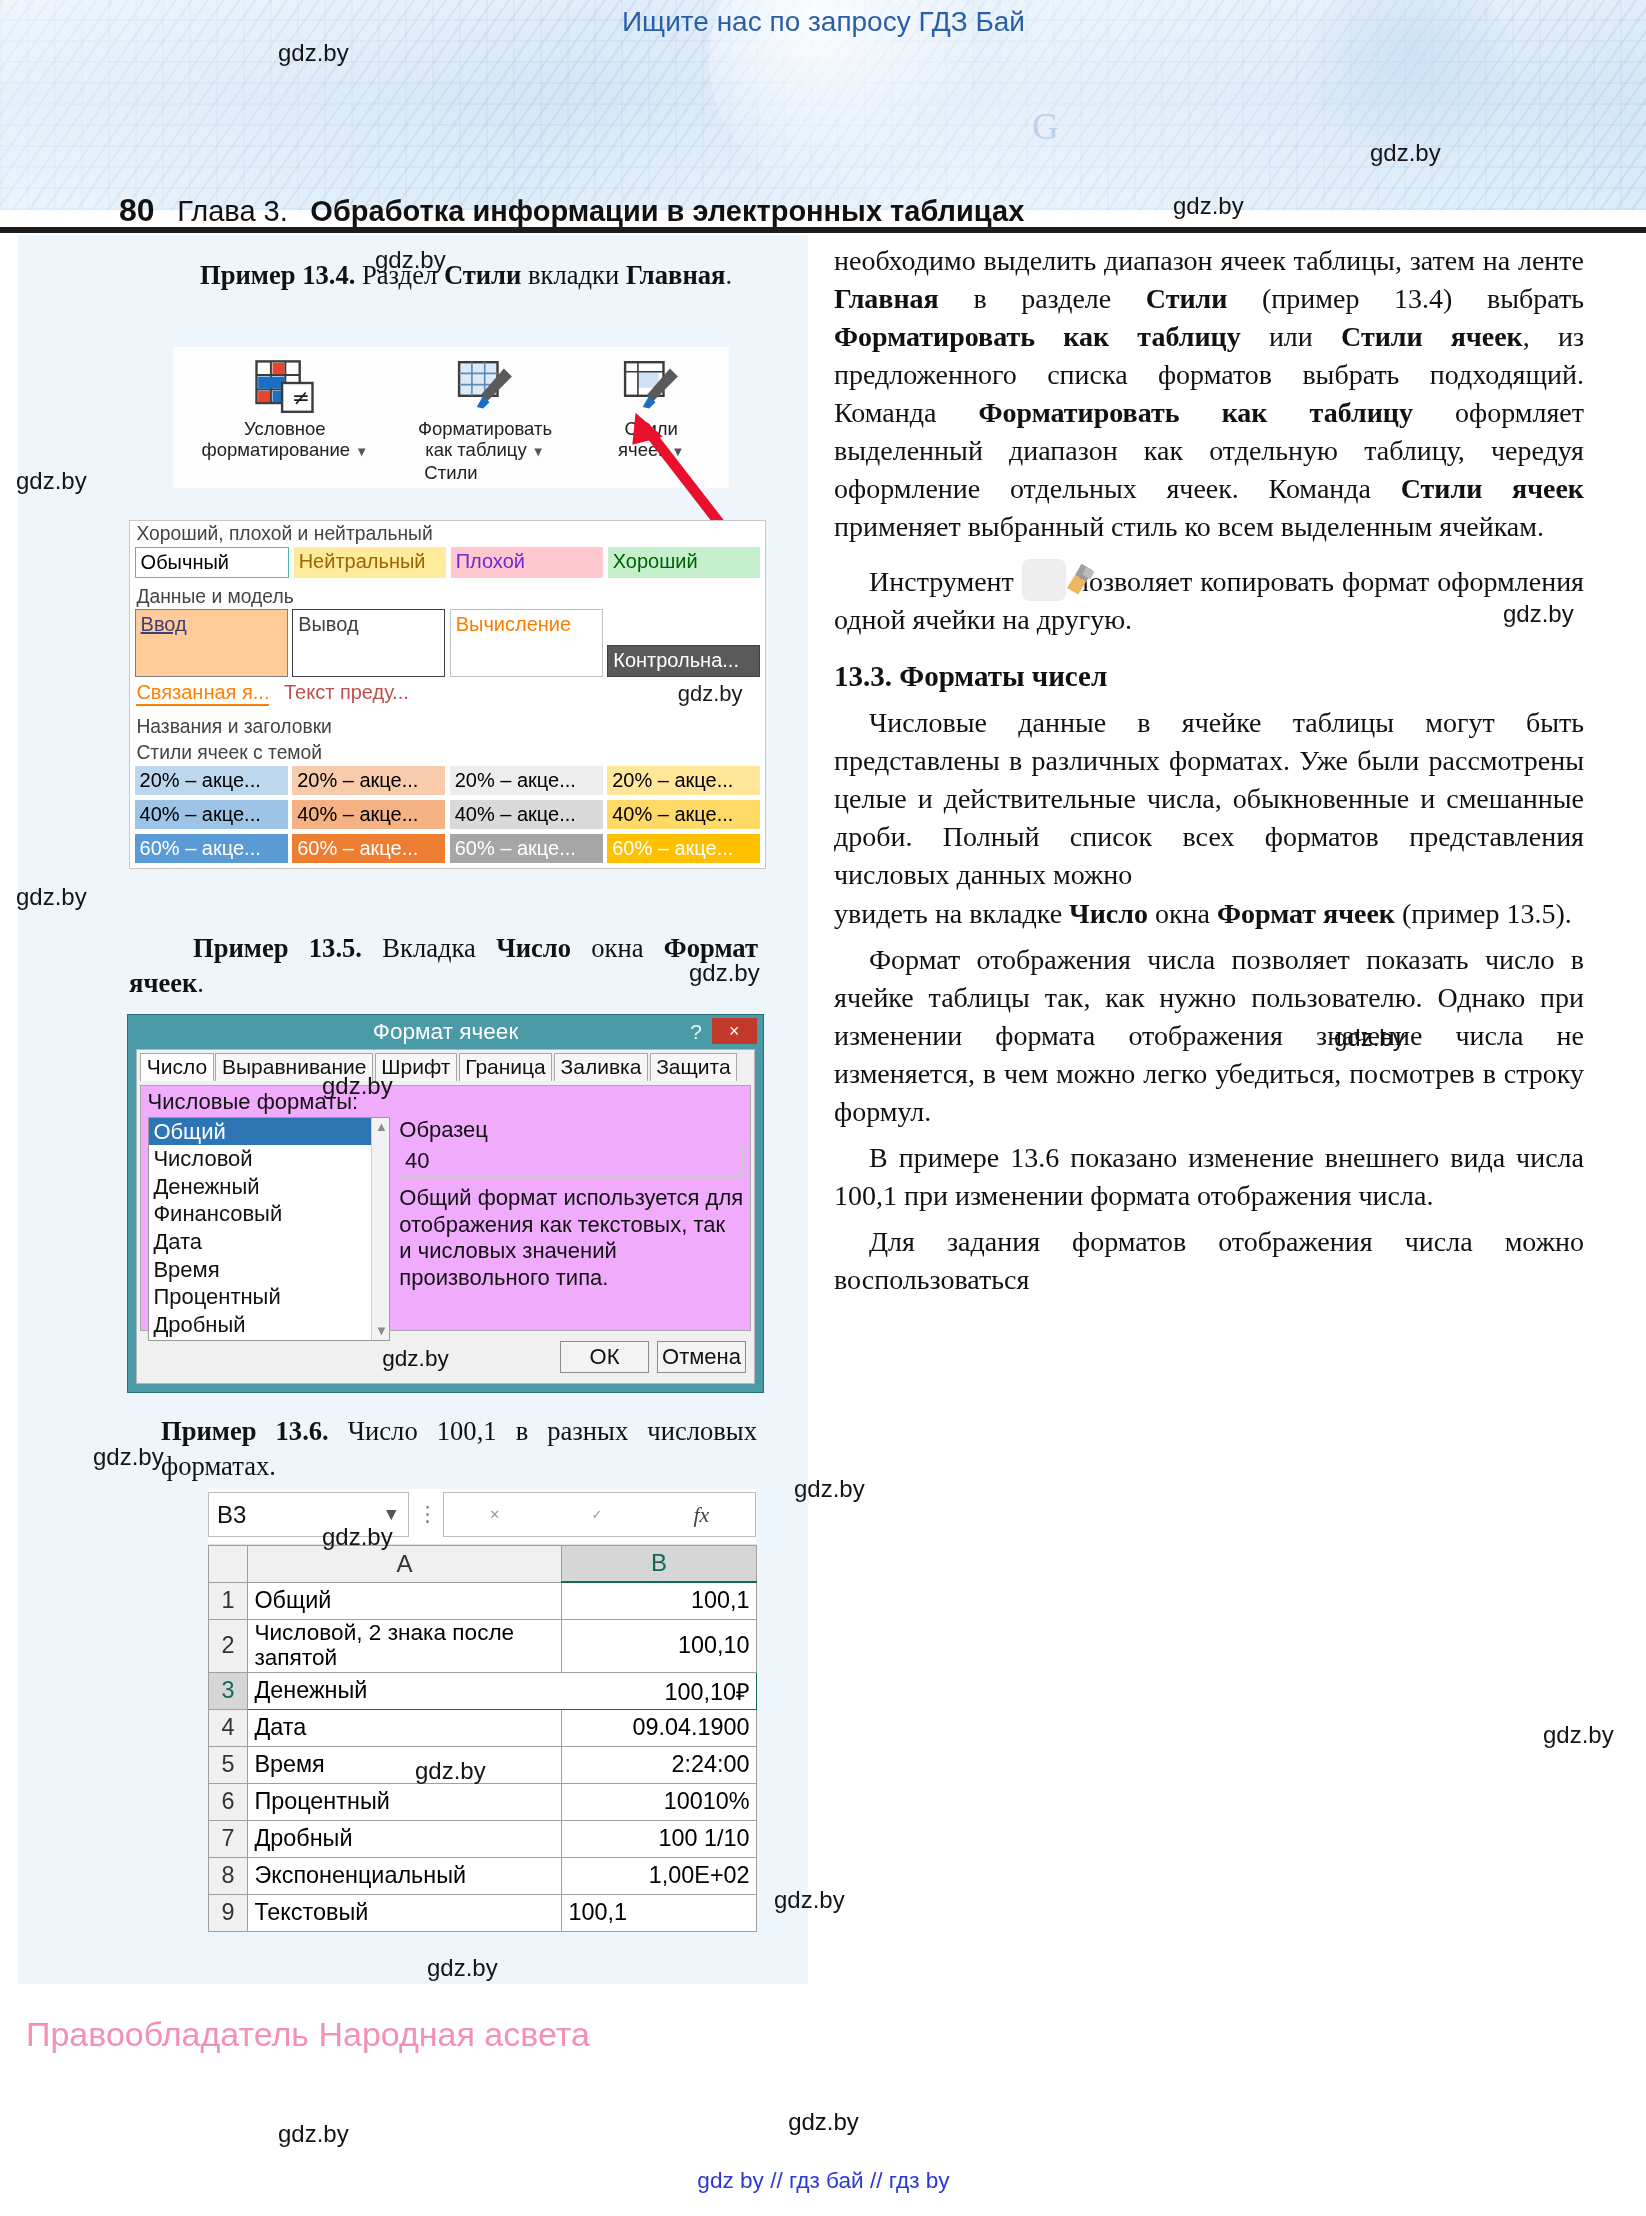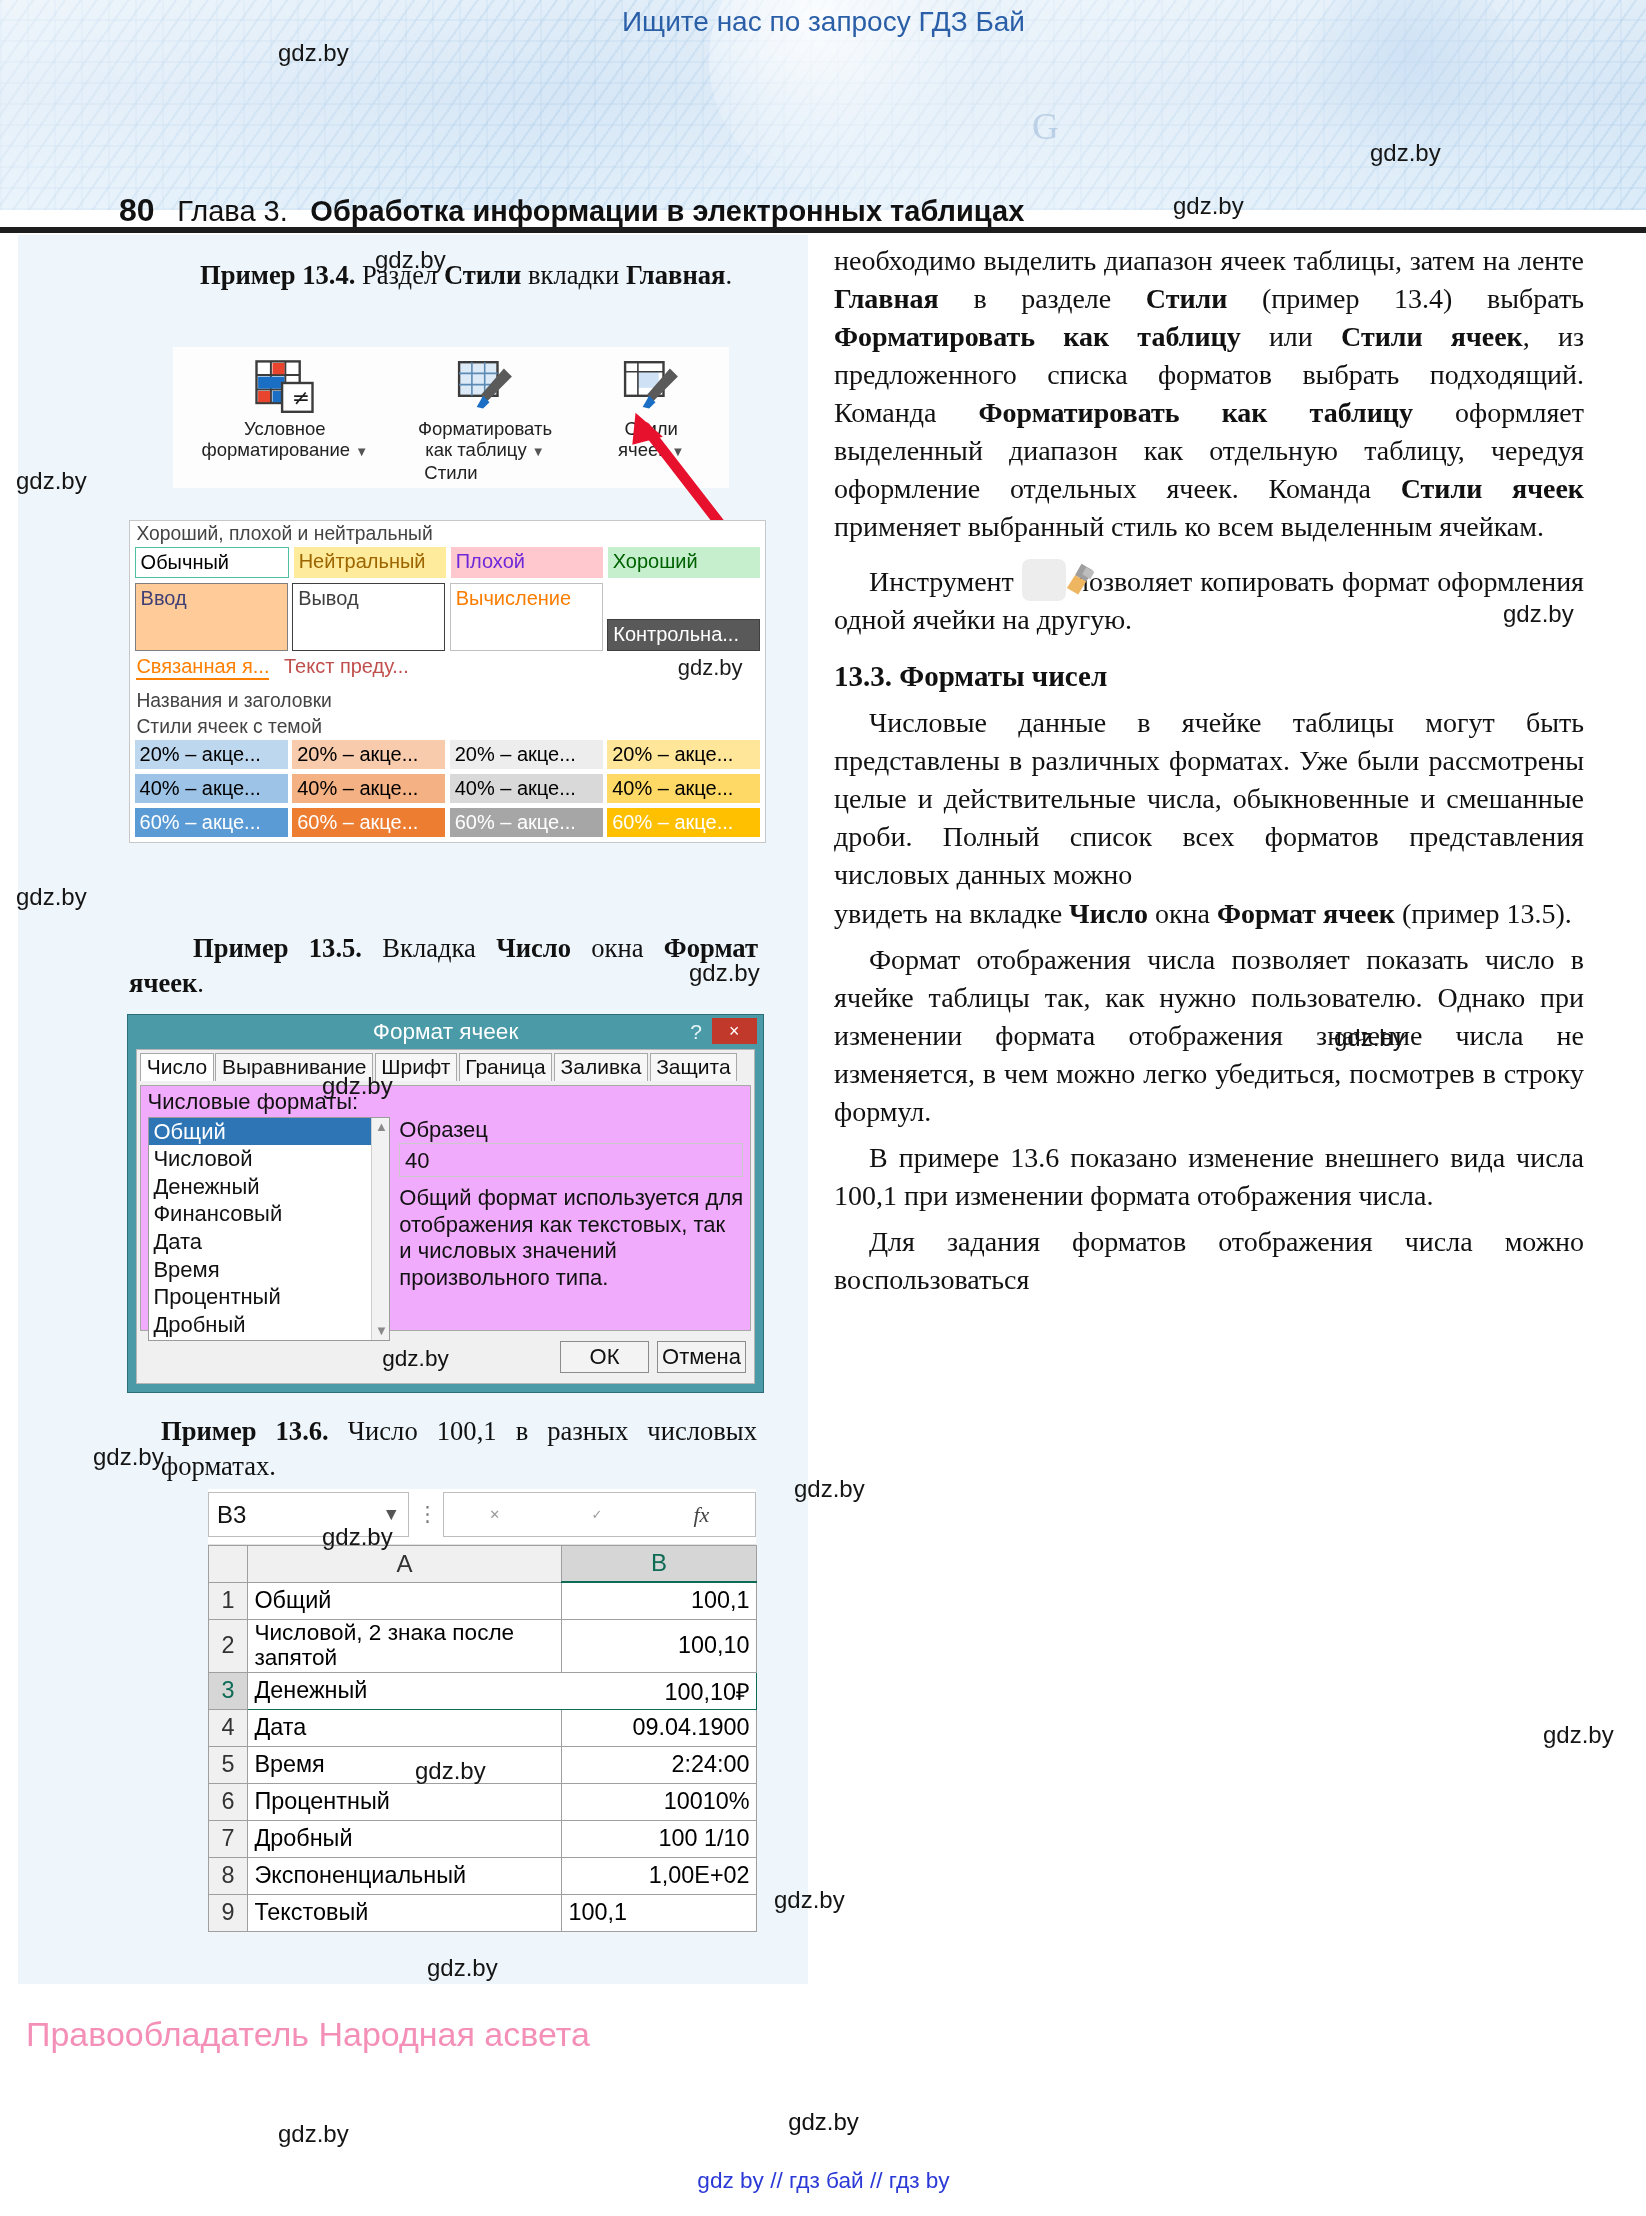--- a/index.html
+++ b/index.html
@@ -65,21 +65,21 @@
   
   .gallery { position:absolute; left:129px; top:520px; width:637px; background:#ffffff;
              border:0.8px solid #c7c7c7; font-family:"Liberation Sans", sans-serif; }
   .gal-sec { font-size:19.3px; color:#444; padding:2.4px 6.4px 1.6px 6.4px; background:#fff; }
   .gal-row { display:flex; gap:4.8px; padding:0 4.8px 4.8px 4.8px; }
   .gcell { flex:1; font-size:20px; padding:3.2px 4.8px; white-space:nowrap; overflow:hidden; }
   .gcell.normal   { background:#fff; color:#000; border:1.6px solid #4ec0a0; }
   .gcell.neutral  { background:#ffeb9c; color:#9c6500; }
   .gcell.bad      { background:#ffc7ce; color:#6d28d9; }
   .gcell.good     { background:#c6efce; color:#006100; }
-  .gcell.input    { background:#ffcc99; color:#3f3f76; border:1.6px solid #7f7f7f; }
+  .gcell.input    { background:#ffcc99; color:#3f3f76; border:1.6px solid #7f7f7f;text-decoration:underline; }
   .gcell.output   { background:#fff; color:#3f3f3f; border:1.6px solid #3f3f3f; }
   .gcell.calc     { background:#fff; color:#fa7d00; border:1.6px solid #c0c0c0; }
   .gcell.check    { background:#595959; color:#fff; border:1.6px solid #3f3f3f;margin-top:36px; }
   .gal-inline { display:flex; gap:14.5px; padding:0 6.4px 6.4px 6.4px; align-items:flex-start;}
   .linked { color:#ff8001; font-size:20px; border-bottom:2.4px solid #ff8001; }
   .expl   { color:#c0504d; font-size:20px; }
   .wm-gal { margin-left:auto; font-family:"Liberation Sans", sans-serif; font-size:22px; color:#1b1b1b; padding-right:16px;}
   .hcell { flex:1; font-size:20px; font-weight:bold; color:#1f6fc4; padding:1.6px 3.2px 4px 3.2px; white-space:nowrap; overflow:hidden;}
   .hcell.h1 { border-bottom:4.8px solid #1f6fc4; }
   .hcell.h2 { border-bottom:4px solid #5b9bd5; }
@@ -247,20 +247,21 @@
 
 <div class="gallery">
   <div class="gal-sec">Хороший, плохой и нейтральный</div>
   <div class="gal-row">
     <div class="gcell normal">Обычный</div>
     <div class="gcell neutral">Нейтральный</div>
     <div class="gcell bad">Плохой</div>
     <div class="gcell good">Хороший</div>
   </div>
 
+  <div class="gal-sec">Данные и модель</div>
   <div class="gal-row">
     <div class="gcell input">Ввод</div>
     <div class="gcell output">Вывод</div>
     <div class="gcell calc">Вычисление</div>
     <div class="gcell check">Контрольна...</div>
   </div>
   <div class="gal-inline">
     <div class="linked">Связанная я...</div>
     <div class="expl">Текст преду...</div>
     <div class="wm-gal">gdz.by</div>

